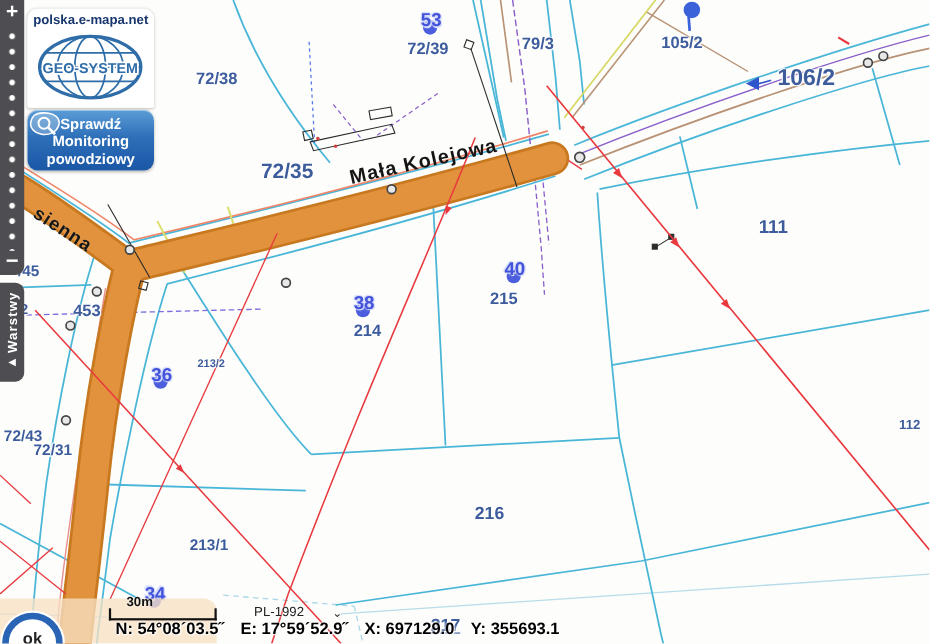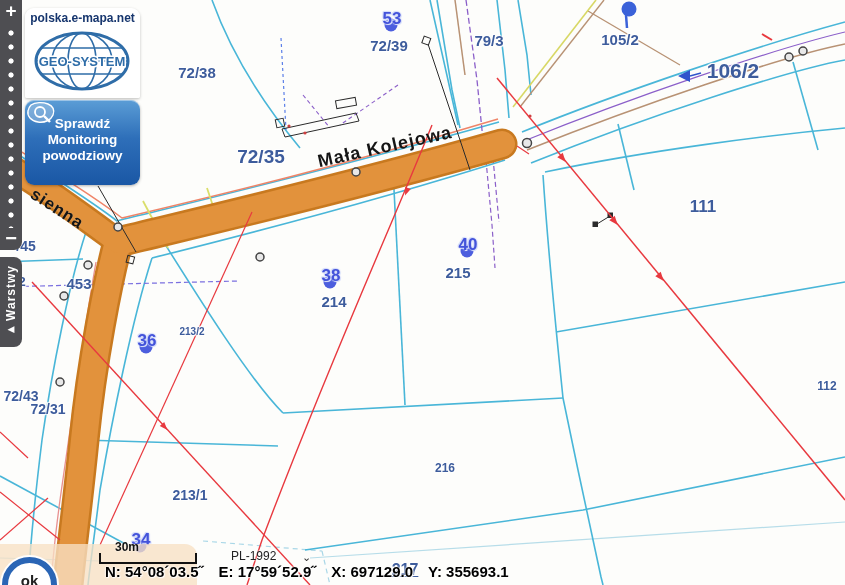--- a/index.html
+++ b/index.html
@@ -32,25 +32,25 @@
               border-radius:0 8px 8px 0;z-index:30;display:flex;flex-direction:column;align-items:center;
               justify-content:flex-start;cursor:pointer;}
   #layers-label{writing-mode:vertical-rl;transform:rotate(180deg);color:#fff;font-size:12px;font-weight:bold;
                 letter-spacing:1px;margin-top:8px;}
   #layers-collapse{color:#fff;font-size:9px;margin-top:3px;}
 
   
   #logo-card{position:absolute;left:25px;top:8px;width:115px;height:90px;background:rgba(255,255,255,.96);
              border-radius:9px 9px 2px 2px;box-shadow:0 1px 3px rgba(0,0,0,.25);z-index:40;text-align:center;}
   #logo-site{font-size:12px;font-weight:bold;color:#17366e;margin-top:3px;}
-  #flood-btn{position:absolute;left:25px;top:100px;width:115px;height:85px;border-radius:9px;z-index:40;
+  #flood-btn{position:absolute;left:25px;top:100px;width:115px;height:55px;border-radius:9px;z-index:40;
              background:linear-gradient(#5b9dd6 0%,#2e6fb9 45%,#1a57a5 100%);
              box-shadow:0 1px 3px rgba(0,0,0,.3), inset 0 1px 0 rgba(255,255,255,.4);
              color:#fff;font-weight:bold;font-size:13.5px;text-align:center;line-height:1.18;
-             padding-top:16px;box-sizing:border-box;cursor:pointer;}
+             padding-top:5px;box-sizing:border-box;cursor:pointer;}
 
   
   #bottom-overlay{position:absolute;left:0;top:544px;width:197px;height:41px;
                   background:rgba(247,224,196,.78);border-radius:0 12px 0 0;z-index:20;}
   #ok-btn{position:absolute;left:2px;top:557px;width:43px;height:43px;border-radius:50%;background:#fff;
           border:6px solid #2a65b5;box-shadow:0 0 0 2px rgba(255,255,255,.95);z-index:45;
           display:flex;align-items:center;justify-content:center;font-weight:bold;font-size:15px;color:#222;
           cursor:pointer;}
   #ok-btn span{margin-top:-8px;}
   #scalebar{position:absolute;left:99px;top:553px;width:94px;height:9px;z-index:25;
@@ -204,21 +204,21 @@
       <div class="plabel" style="left: 733px; top: 71px; font-size: 21px;">106/2</div>
       <div class="plabel" style="left: 703px; top: 207px; font-size: 17px;">111</div>
       <div class="plabel" style="left: 827px; top: 367px; font-size: 12px; margin-top: 19px;">112</div>
       <div class="plabel" style="left: 261px; top: 157px; font-size: 19px;">72/35</div>
       <div class="plabel" style="left: 79px; top: 283px; font-size: 15px;">453</div>
       <div class="plabel" style="left: 13px; top: 281px; font-size: 13px;">50/2</div>
       <div class="plabel" style="left: 26px; top: 246px; font-size: 14px;">/45</div>
       <div class="plabel" style="left: 192px; top: 331px; font-size: 10px;">213/2</div>
       <div class="plabel" style="left: 334px; top: 301px; font-size: 15px;">214</div>
       <div class="plabel" style="left: 458px; top: 272px; font-size: 15px;">215</div>
-      <div class="plabel" style="left: 445px; top: 468px; font-size: 12px;">216</div>
+      <div class="plabel" style="left: 445px; top: 468px; font-size: 16px;">216</div>
       <div class="plabel" style="left: 405px; top: 570px; font-size: 16px; text-decoration: underline;">217</div>
       <div class="plabel" style="left: 190px; top: 495px; font-size: 14px;">213/1</div>
       <div class="plabel" style="left: 21px; top: 396px; font-size: 14px;">72/43</div>
       <div class="plabel" style="left: 48px; top: 409px; font-size: 14px;">72/31</div>
       <div class="street" style="left: 385px; top: 147px; font-size: 18px; transform: translate(-50%, -50%) rotate(-12.5deg);">Mała Kolejowa</div>
       <div class="street" style="left: 57px; top: 209px; font-size: 17px; transform: translate(-50%, -50%) rotate(33deg);">sienna</div>
       <div class="marker" style="left: 391px; top: 25px;">
         <span class="dot"></span>
         <span class="num">53</span>
       </div>

